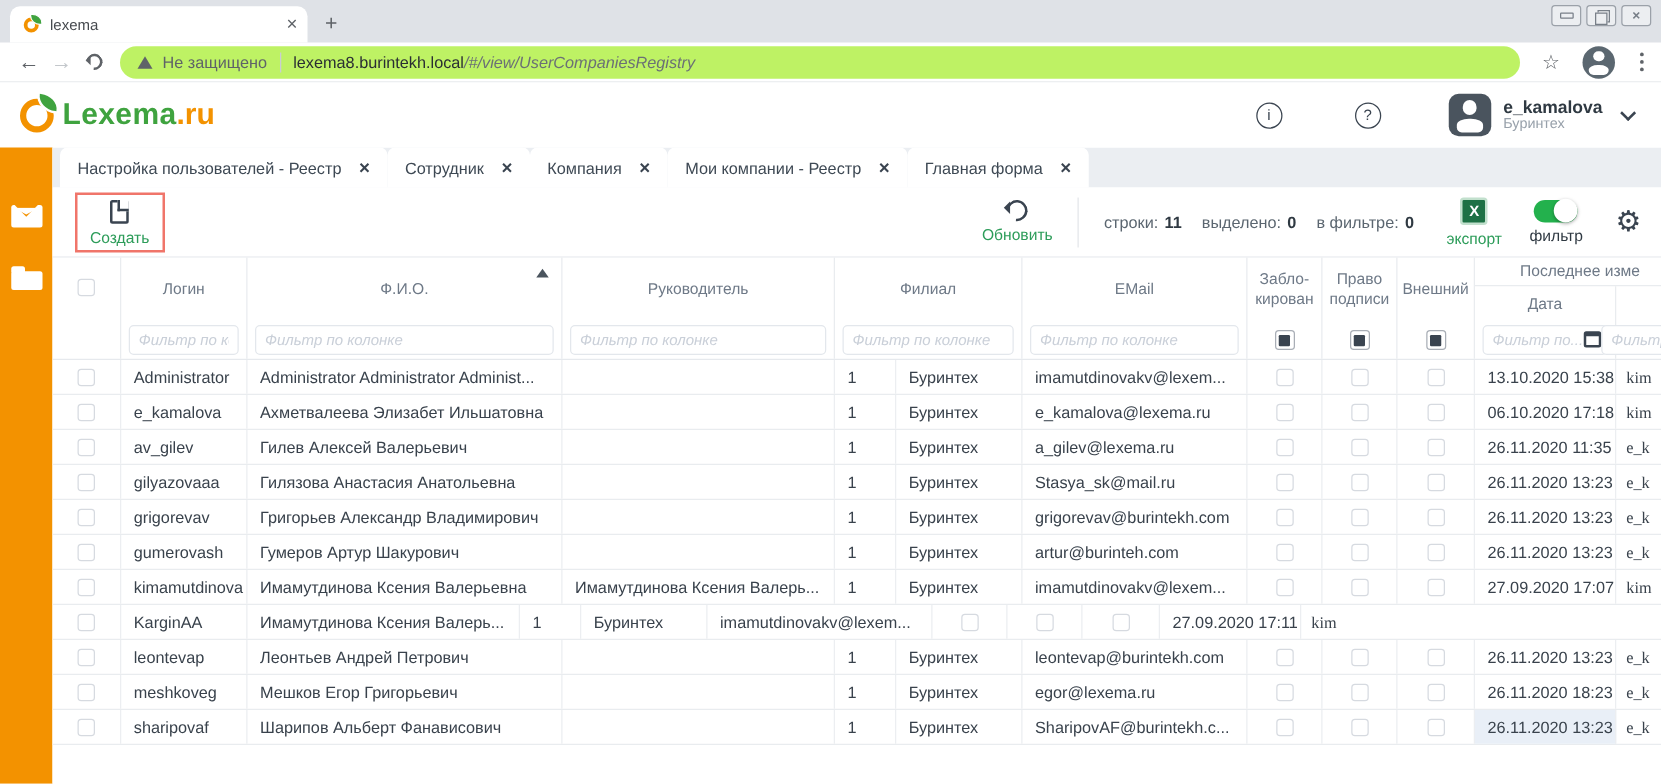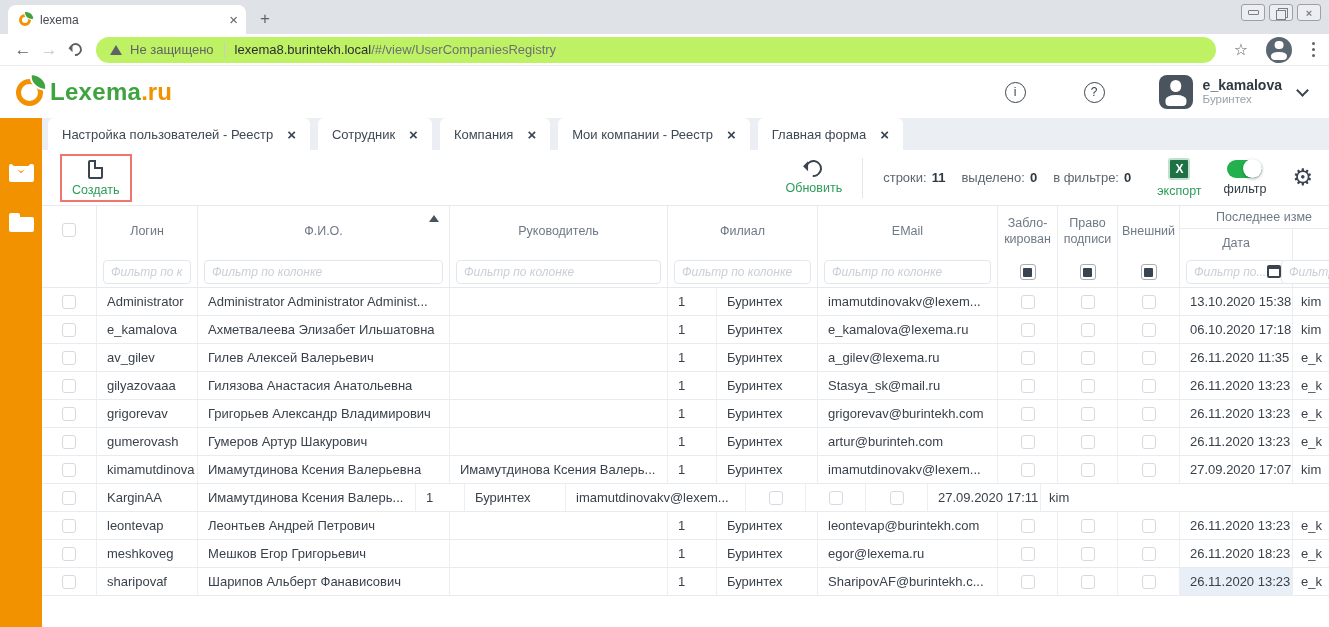--- a/index.html
+++ b/index.html
@@ -33,21 +33,21 @@
   .icon-reload { width:13px; height:13px; border:2px solid #5f6368; border-radius:50%; border-left-color:transparent;
                  transform:rotate(-40deg); position:relative; }
   .icon-reload::after { content:''; position:absolute; top:-5px; left:-4px; border:4px solid transparent; border-bottom-color:#5f6368;
                  transform:rotate(-50deg); }
   .addr-pill { flex:1; height:26px; margin:0 8px; background:#bef264; border-radius:14px; display:flex; align-items:center;
                padding:0 14px; font-size:13px; color:#5f6368; }
   .warn-tri { width:0; height:0; border-left:6px solid transparent; border-right:6px solid transparent;
               border-bottom:10px solid #5f6368; margin-right:8px; }
   .addr-sep { width:1px; height:16px; background:#c9cdd2; margin:0 10px; }
   .url-domain { color:#2a2e33; }
-  .url-path { color:#6b7075; }
+  .url-path { color:#6b7075;font-style:italic; }
   .star { font-size:16px; color:#5f6368; margin:0 10px; }
   .b-avatar { width:26px; height:26px; border-radius:50%; background:#5b6770; position:relative; margin:0 8px; overflow:hidden; }
   .person::before { content:''; position:absolute; top:16%; left:50%; transform:translateX(-50%); width:34%; height:34%;
                     background:#fff; border-radius:50%; }
   .person::after { content:''; position:absolute; bottom:8%; left:50%; transform:translateX(-50%); width:62%; height:32%;
                    background:#fff; border-radius:46% 46% 4px 4px; }
   .dots { display:flex; flex-direction:column; gap:3px; margin-left:8px; padding:4px; }
   .dots i { width:3px; height:3px; border-radius:50%; background:#5f6368; }
 
   
@@ -74,21 +74,21 @@
   .sidebar { width:42px; background:#f39200; display:flex; flex-direction:column; align-items:center; padding-top:46px; gap:30px; flex:0 0 42px; }
   .env { width:25px; height:18px; background:#fff; border-radius:2px; position:relative; overflow:hidden; }
   .env::before { content:''; position:absolute; top:-10px; left:4px; width:16px; height:16px; background:#f39200; transform:rotate(45deg); }
   .env::after { content:''; position:absolute; inset:2px 2px 9px 2px; background:#fff; clip-path:polygon(0 0,50% 80%,100% 0); }
   .folder { width:25px; height:15px; background:#fff; border-radius:2px 2px 2px 2px; position:relative; margin-top:5px; }
   .folder::before { content:''; position:absolute; top:-4px; left:0; width:11px; height:5px; background:#fff; border-radius:2px 2px 0 0; }
 
   .main { flex:1; display:flex; flex-direction:column; background:#fff; overflow:hidden; }
 
   
-  .tabstrip { height:32px; background:#ebeef2; display:flex; align-items:stretch; gap:8px; padding-left:6px; flex:0 0 32px; }
+  .tabstrip { height:32px; background:#ebeef2; display:flex; align-items:stretch; padding-left:6px; flex:0 0 32px; }
   .vtab { background:#fff; border-radius:6px 6px 0 0; display:flex; align-items:center; padding:0 14px; font-size:13px;
           color:#3e4954; white-space:nowrap; }
   .vtab-close { margin-left:14px; font-size:15px; font-weight:bold; color:#3a4450; }
 
   
   .toolbar { height:55px; display:flex; align-items:center; padding:0 16px 0 18px; flex:0 0 55px; background:#fff; }
   .tool-btn { display:flex; flex-direction:column; align-items:center; gap:4px; }
   .tool-label { font-size:12.5px; color:#2c9c59; }
   .create-box { border:2px solid #f0756a; padding:4px 10px 3px; display:flex; }
   .icon-doc { width:15px; height:19px; border:2px solid #3a4450; border-radius:2px; position:relative; background:#fff; }
@@ -142,21 +142,21 @@
 
   
   .c-sel{width:55px} .c-login{width:101px} .c-fio{width:252px} .c-ruk{width:218px} .c-fil{width:150px}
   .c-f1{width:49px} .c-f2{width:101px} .c-email{width:180px} .c-b{width:60px} .c-ext{width:62px}
   .c-date{width:113px} .c-who{width:36px}
 
   .trow { display:flex; height:28px; border-bottom:1px solid #e9ecef; background:#fff; }
   .tcell { border-right:1px solid #eceef1; display:flex; align-items:center; padding:0 4px 0 10px; font-size:13px;
            color:#39424c; white-space:nowrap; overflow:hidden; flex:0 0 auto; }
   .tcell.center { justify-content:center; padding:0; }
-  .tcell.c-who { border-right:none; padding-left:8px; }
+  .tcell.c-who { border-right:none; padding-left:8px;font-family:Liberation Serif, serif; }
   .cell-selected { background:#e9eff7; }
 
   [data-interactable="true"] { cursor:pointer; }
   input[data-interactable="true"] { cursor:text; }
 </style>
 </head>
 <body>
 
 <div class="chrome-top" data-interactable="false">
   <div class="btab" data-interactable="true">

